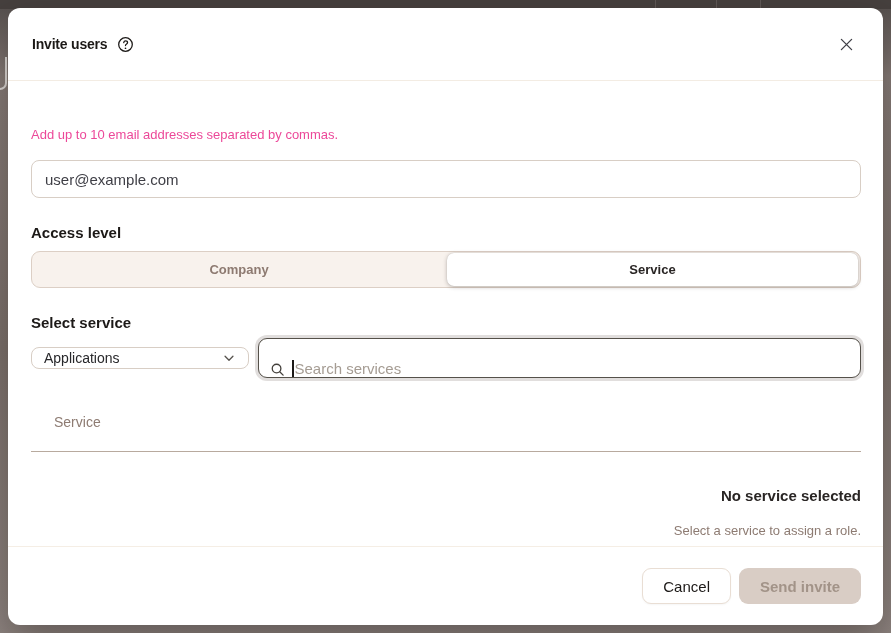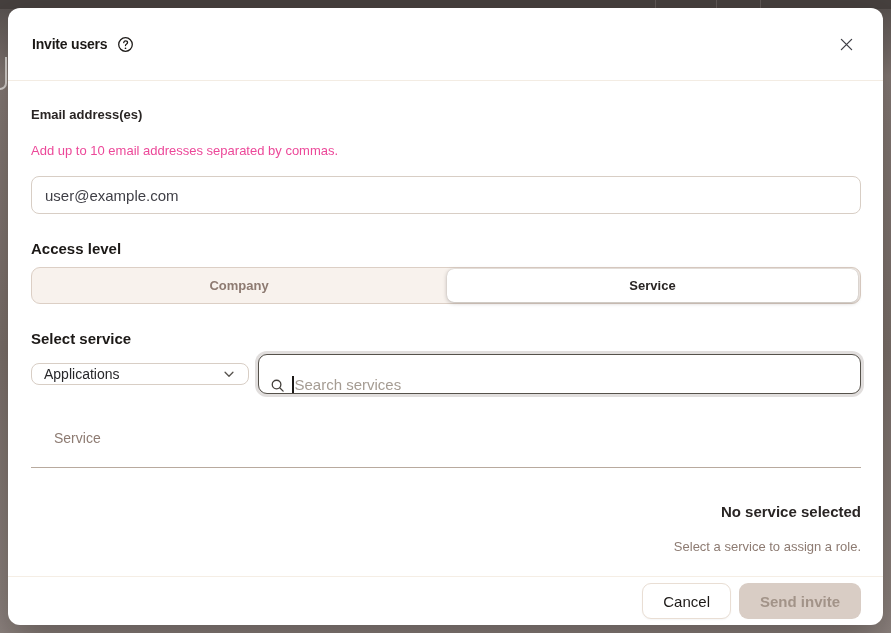--- a/index.html
+++ b/index.html
@@ -50,21 +50,21 @@
   .results-panel{position:absolute;left:250px;right:21px;top:355px;background:#fff;border-radius:10px;
     box-shadow:0 12px 26px -4px rgba(28,25,23,.18),0 3px 8px rgba(28,25,23,.08);padding:8px 8px;z-index:9;}
   .result-row{display:flex;align-items:center;height:36px;border-radius:7px;padding:0 10px 0 26px;cursor:pointer;}
   .result-row .ricon{display:flex;margin-right:9px;}
   .result-name{font-size:15px;color:#27272a;}
   .table-head{margin-top:35px;padding:0 0 20px 23px;border-bottom:1px solid #b8aa9e;}
   .table-head-label{font-size:14px;color:#8d7b72;line-height:15px;}
   .empty-state{text-align:right;}
   .empty-title{margin-top:35px;font-size:15px;font-weight:700;color:#292524;line-height:18px;}
   .empty-subtitle{margin-top:18px;font-size:13px;color:#8d7b72;line-height:16px;}
-  .modal-footer{flex:none;margin-top:auto;height:49px;border-top:1px solid #f5eee5;
+  .modal-footer{flex:none;margin-top:auto;height:79px;border-top:1px solid #f5eee5;
     display:flex;align-items:center;justify-content:flex-end;gap:8px;padding:0 22px;box-sizing:border-box;}
   .btn{height:36px;border-radius:9px;font-family:inherit;font-size:15px;display:flex;
     align-items:center;justify-content:center;cursor:pointer;box-sizing:border-box;}
   .btn-cancel{background:#fff;border:1px solid #e9ded4;color:#1c1917;font-weight:500;padding:0 20px;
     box-shadow:0 1px 2px rgba(0,0,0,.04);}
   .btn-submit{background:#d9cdc5;border:none;color:#a29388;font-weight:600;padding:0 21px;cursor:default;}
 </style>
 </head>
 <body>
 
@@ -93,21 +93,20 @@
         <span style="display:flex;">
           <svg width="13" height="13" viewBox="0 0 14 14">
             <path d="M1.5 1.5l11 11M12.5 1.5l-11 11" stroke="#3f3f46" stroke-width="1.4" stroke-linecap="round"></path>
           </svg>
         </span>
       </button>
     </div>
 
     <div class="modal-body">
 
-      <div class="field-label-sm">Email address(es)</div>
       <div class="field-helper">Add up to 10 email addresses separated by commas.</div>
       <input class="email-input" type="text" value="user@example.com" style="">
 
       <div class="section-label">Access level</div>
       <div class="segmented">
         <div class="segment">Company</div>
         <div class="segment"></div>
         <div class="segment-pill">Service</div>
       </div>
 

